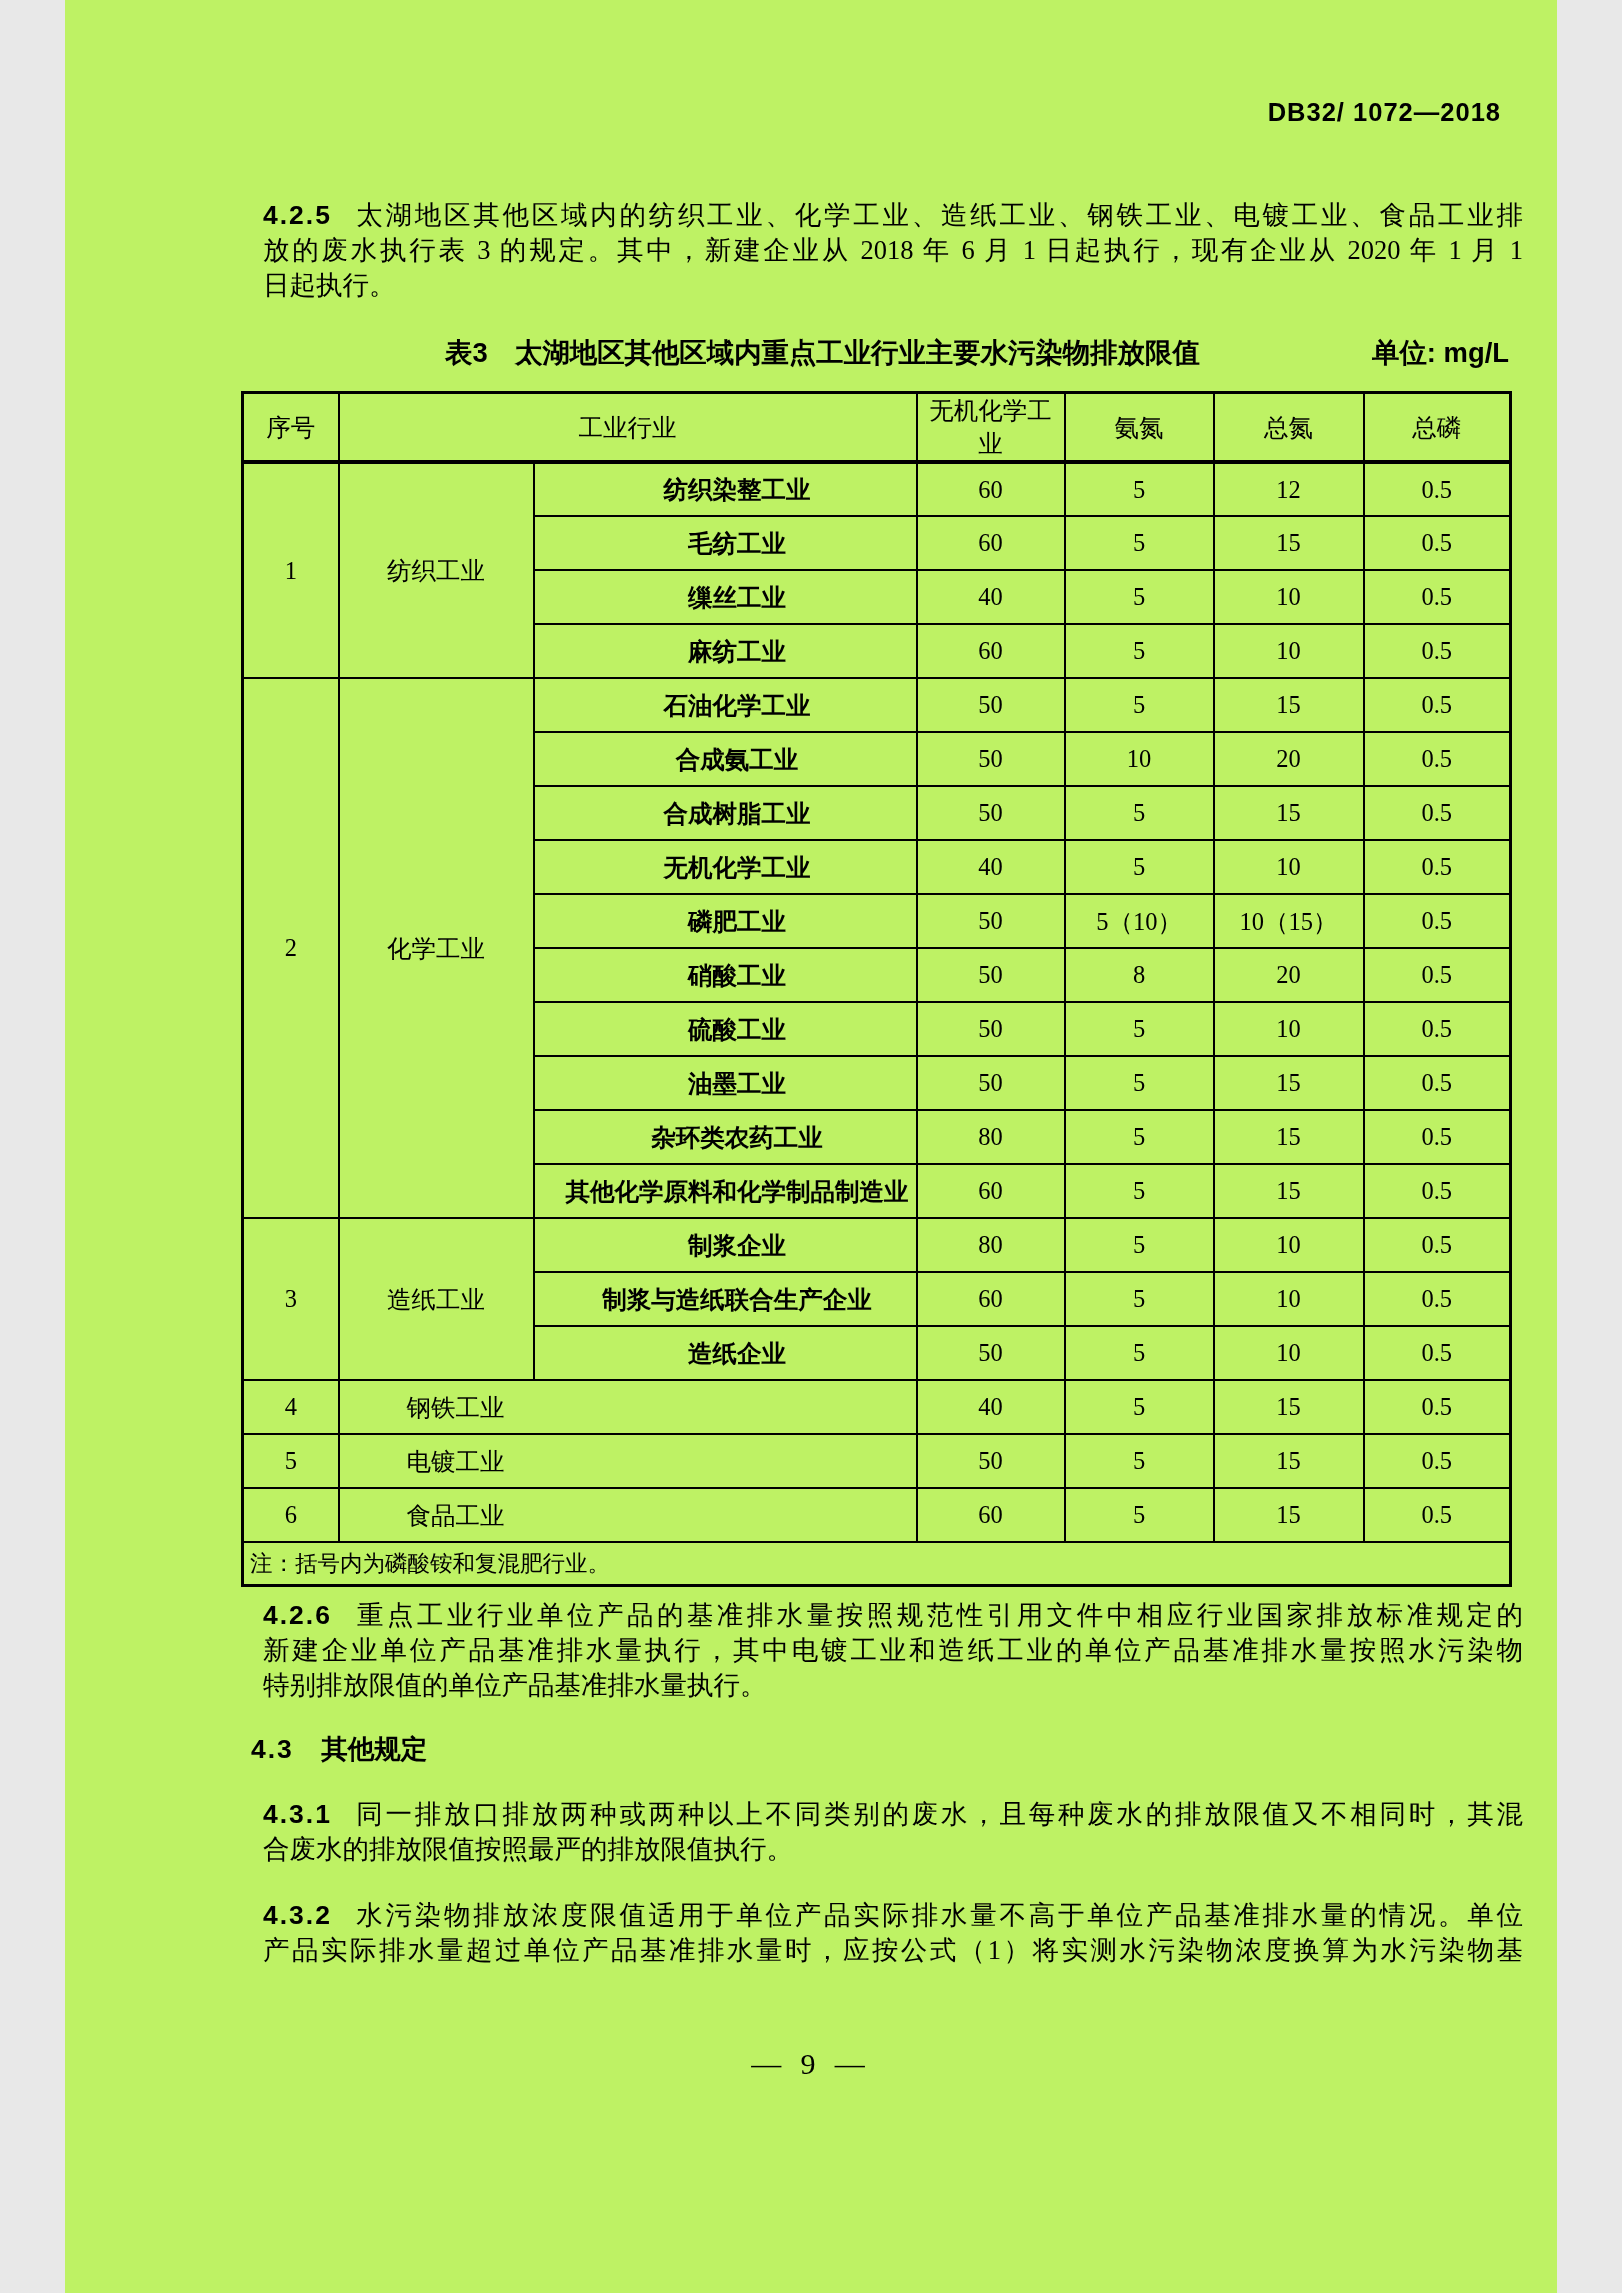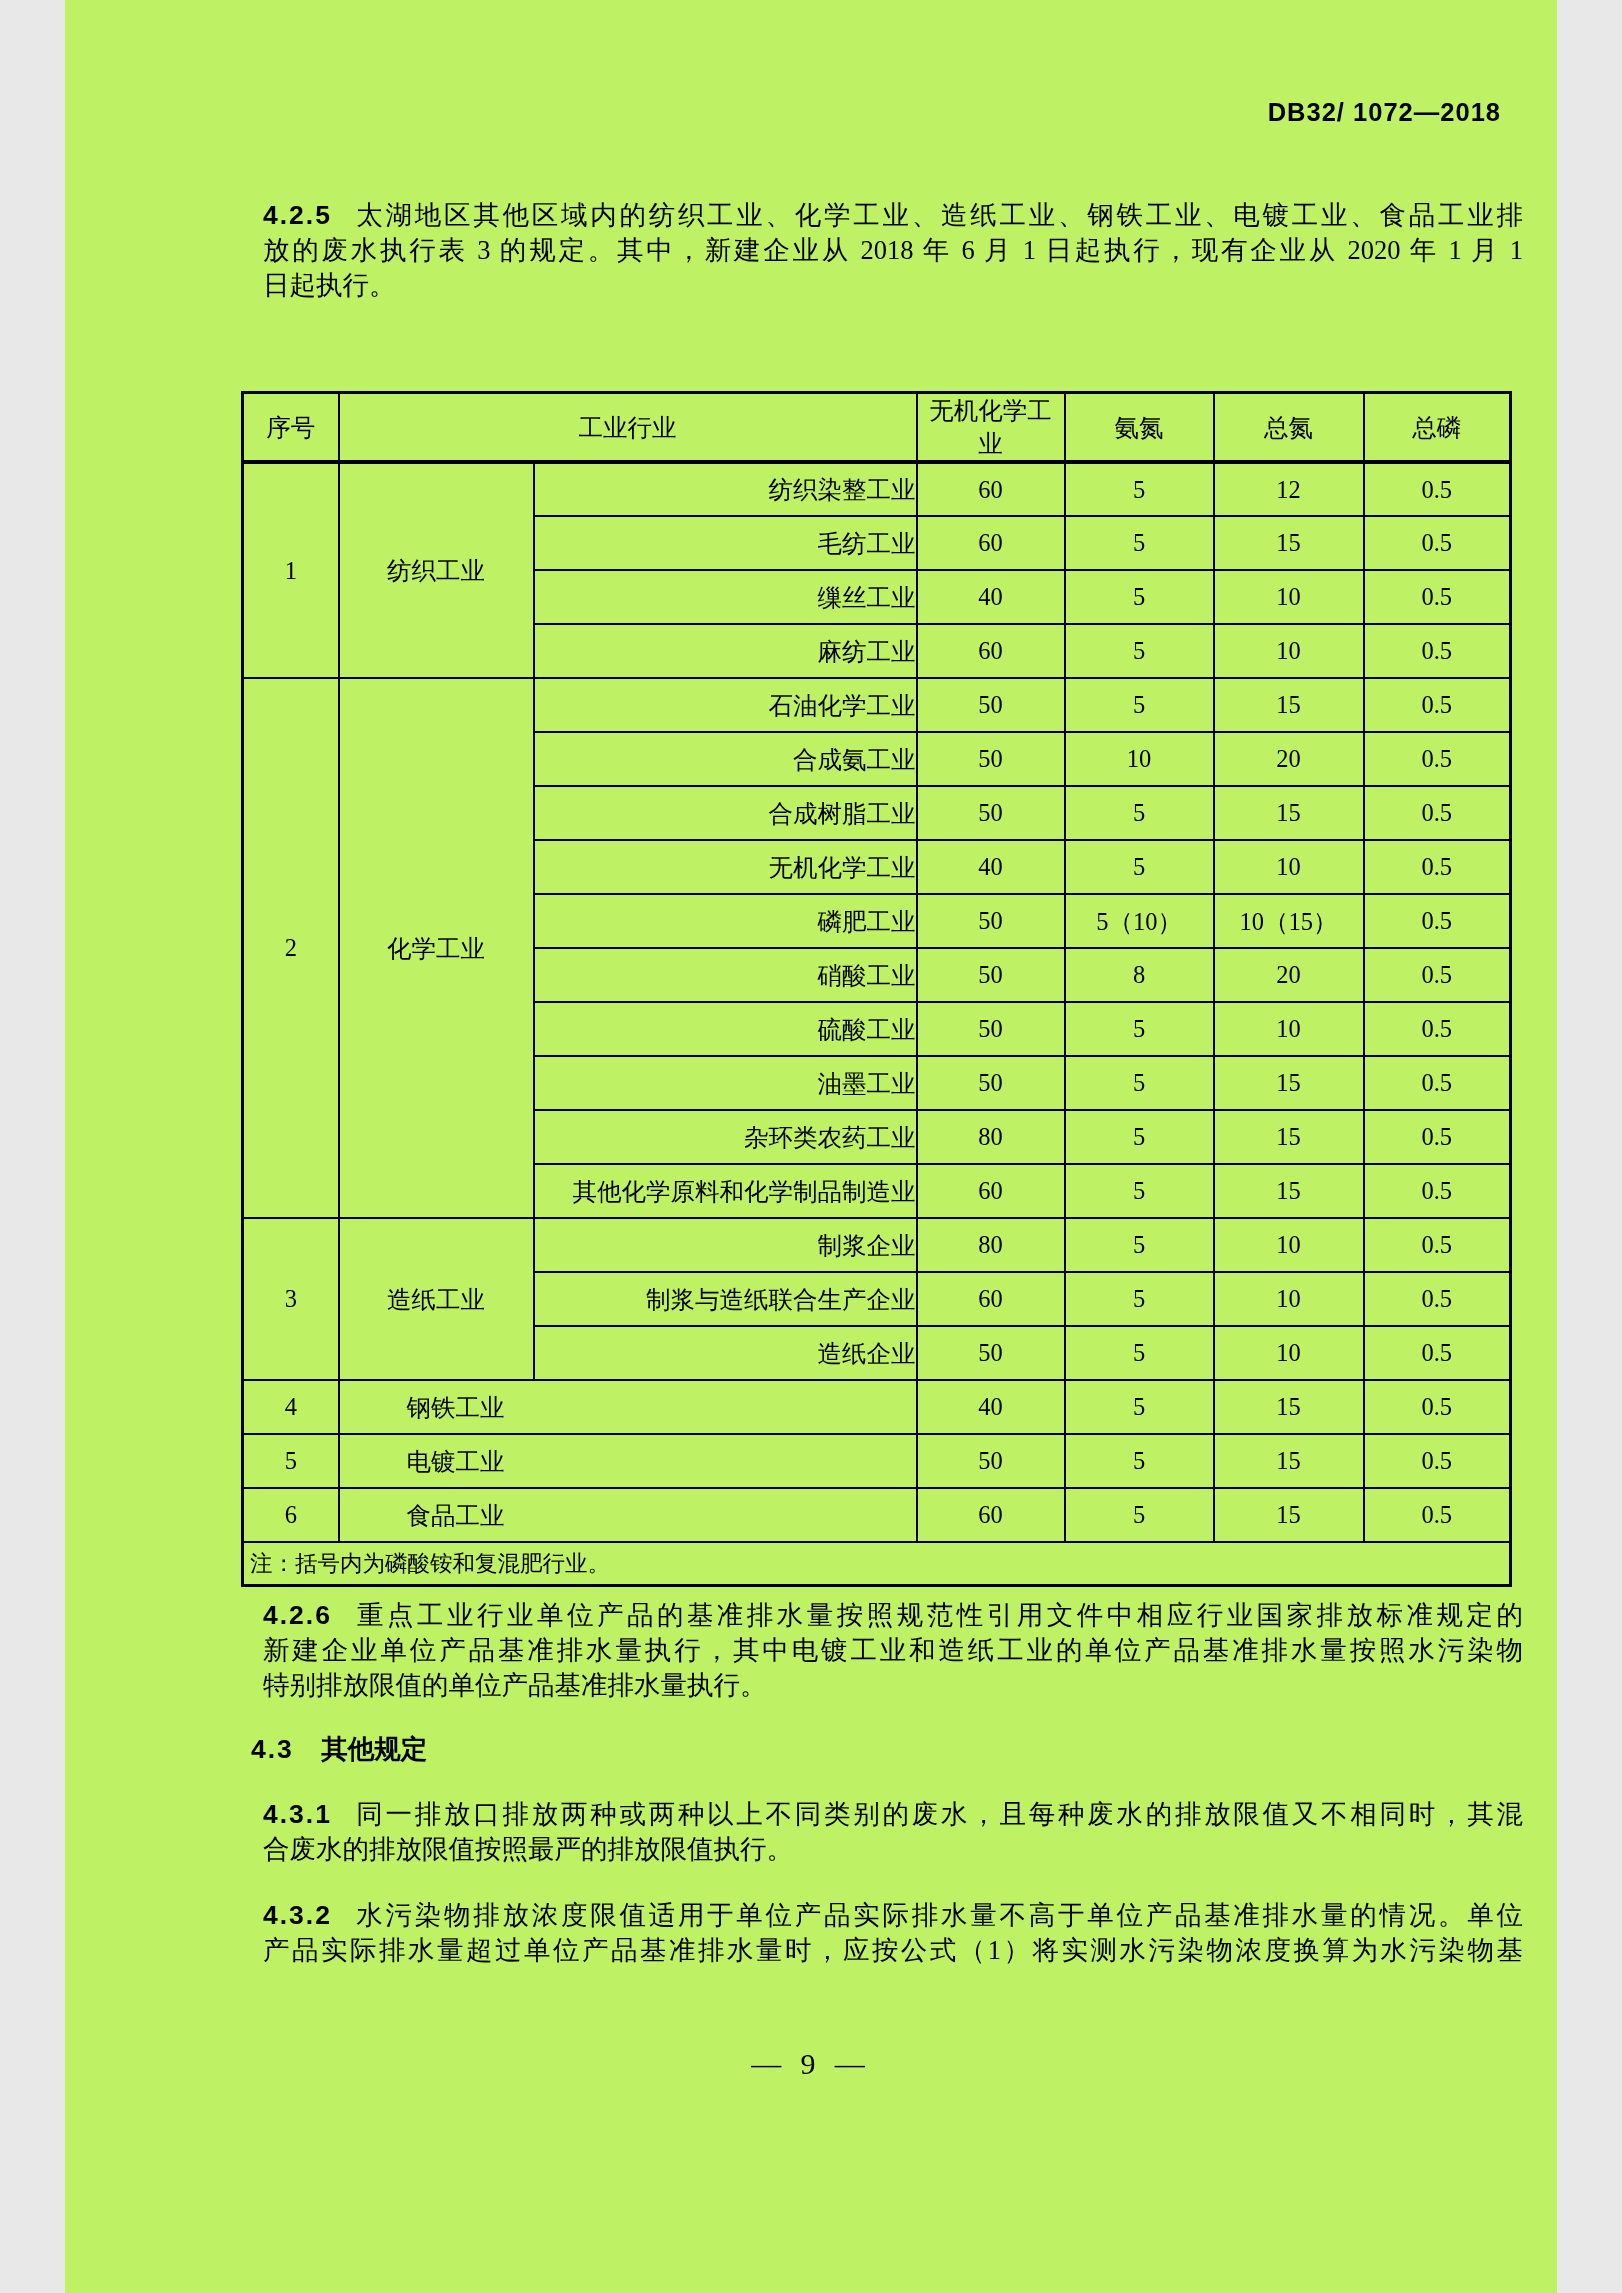--- a/index.html
+++ b/index.html
@@ -43,21 +43,21 @@
   }
   .t3 th,.t3 td{
     border:2px solid #000;
     border-top-width:2.9px;border-bottom-width:2.9px;
     text-align:center;vertical-align:middle;
     padding:0;font-weight:normal;
     overflow:hidden;
   }
   .t3 thead th{border-bottom-width:4.9px;height:51px;}
   .t3 tbody tr{height:54px;}
-  .t3 td.ind{text-align:right;padding-left:24px;}
+  .t3 td.ind{text-align:center;padding-left:24px;font-weight:bold;}
   .t3 td.single-ind{text-align:left;padding-left:67px;}
   .t3 tr.note-row{height:43px;}
   .t3 td.note-cell{text-align:left;padding-left:5.9px;font-size:22.5px;}
   .h43{
     position:absolute;left:186px;top:1733px;
     font-family:"Liberation Sans","DejaVu Sans",sans-serif;
     font-weight:bold;font-size:26.5px;line-height:33px;
   }
   .h43 .secno{margin-right:27.4px;}
   .page-num{
@@ -71,20 +71,24 @@
 <div class="page">
 
   <div class="db-header">DB32/ 1072—2018</div>
 
   <div class="para" style="top:198px">
     <div class="pline full"><span class="secno">4.2.5</span><span>太湖地区其他区域内的纺织工业、化学工业、造纸工业、钢铁工业、电镀工业、食品工业排</span></div>
     <div class="pline full">放的废水执行表 3 的规定。其中，新建企业从 2018 年 6 月 1 日起执行，现有企业从 2020 年 1 月 1</div>
     <div class="pline">日起执行。</div>
   </div>
 
+  <div class="table-caption">
+    <span>表3　太湖地区其他区域内重点工业行业主要水污染物排放限值</span>
+    <span>单位: mg/L</span>
+  </div>
 
   <table class="t3">
     <colgroup>
       <col style="width:96px">
         <col style="width:195px">
         <col style="width:383px">
       <col style="width:148px">
         <col style="width:149px">
         <col style="width:150px">
         <col style="width:147px">

